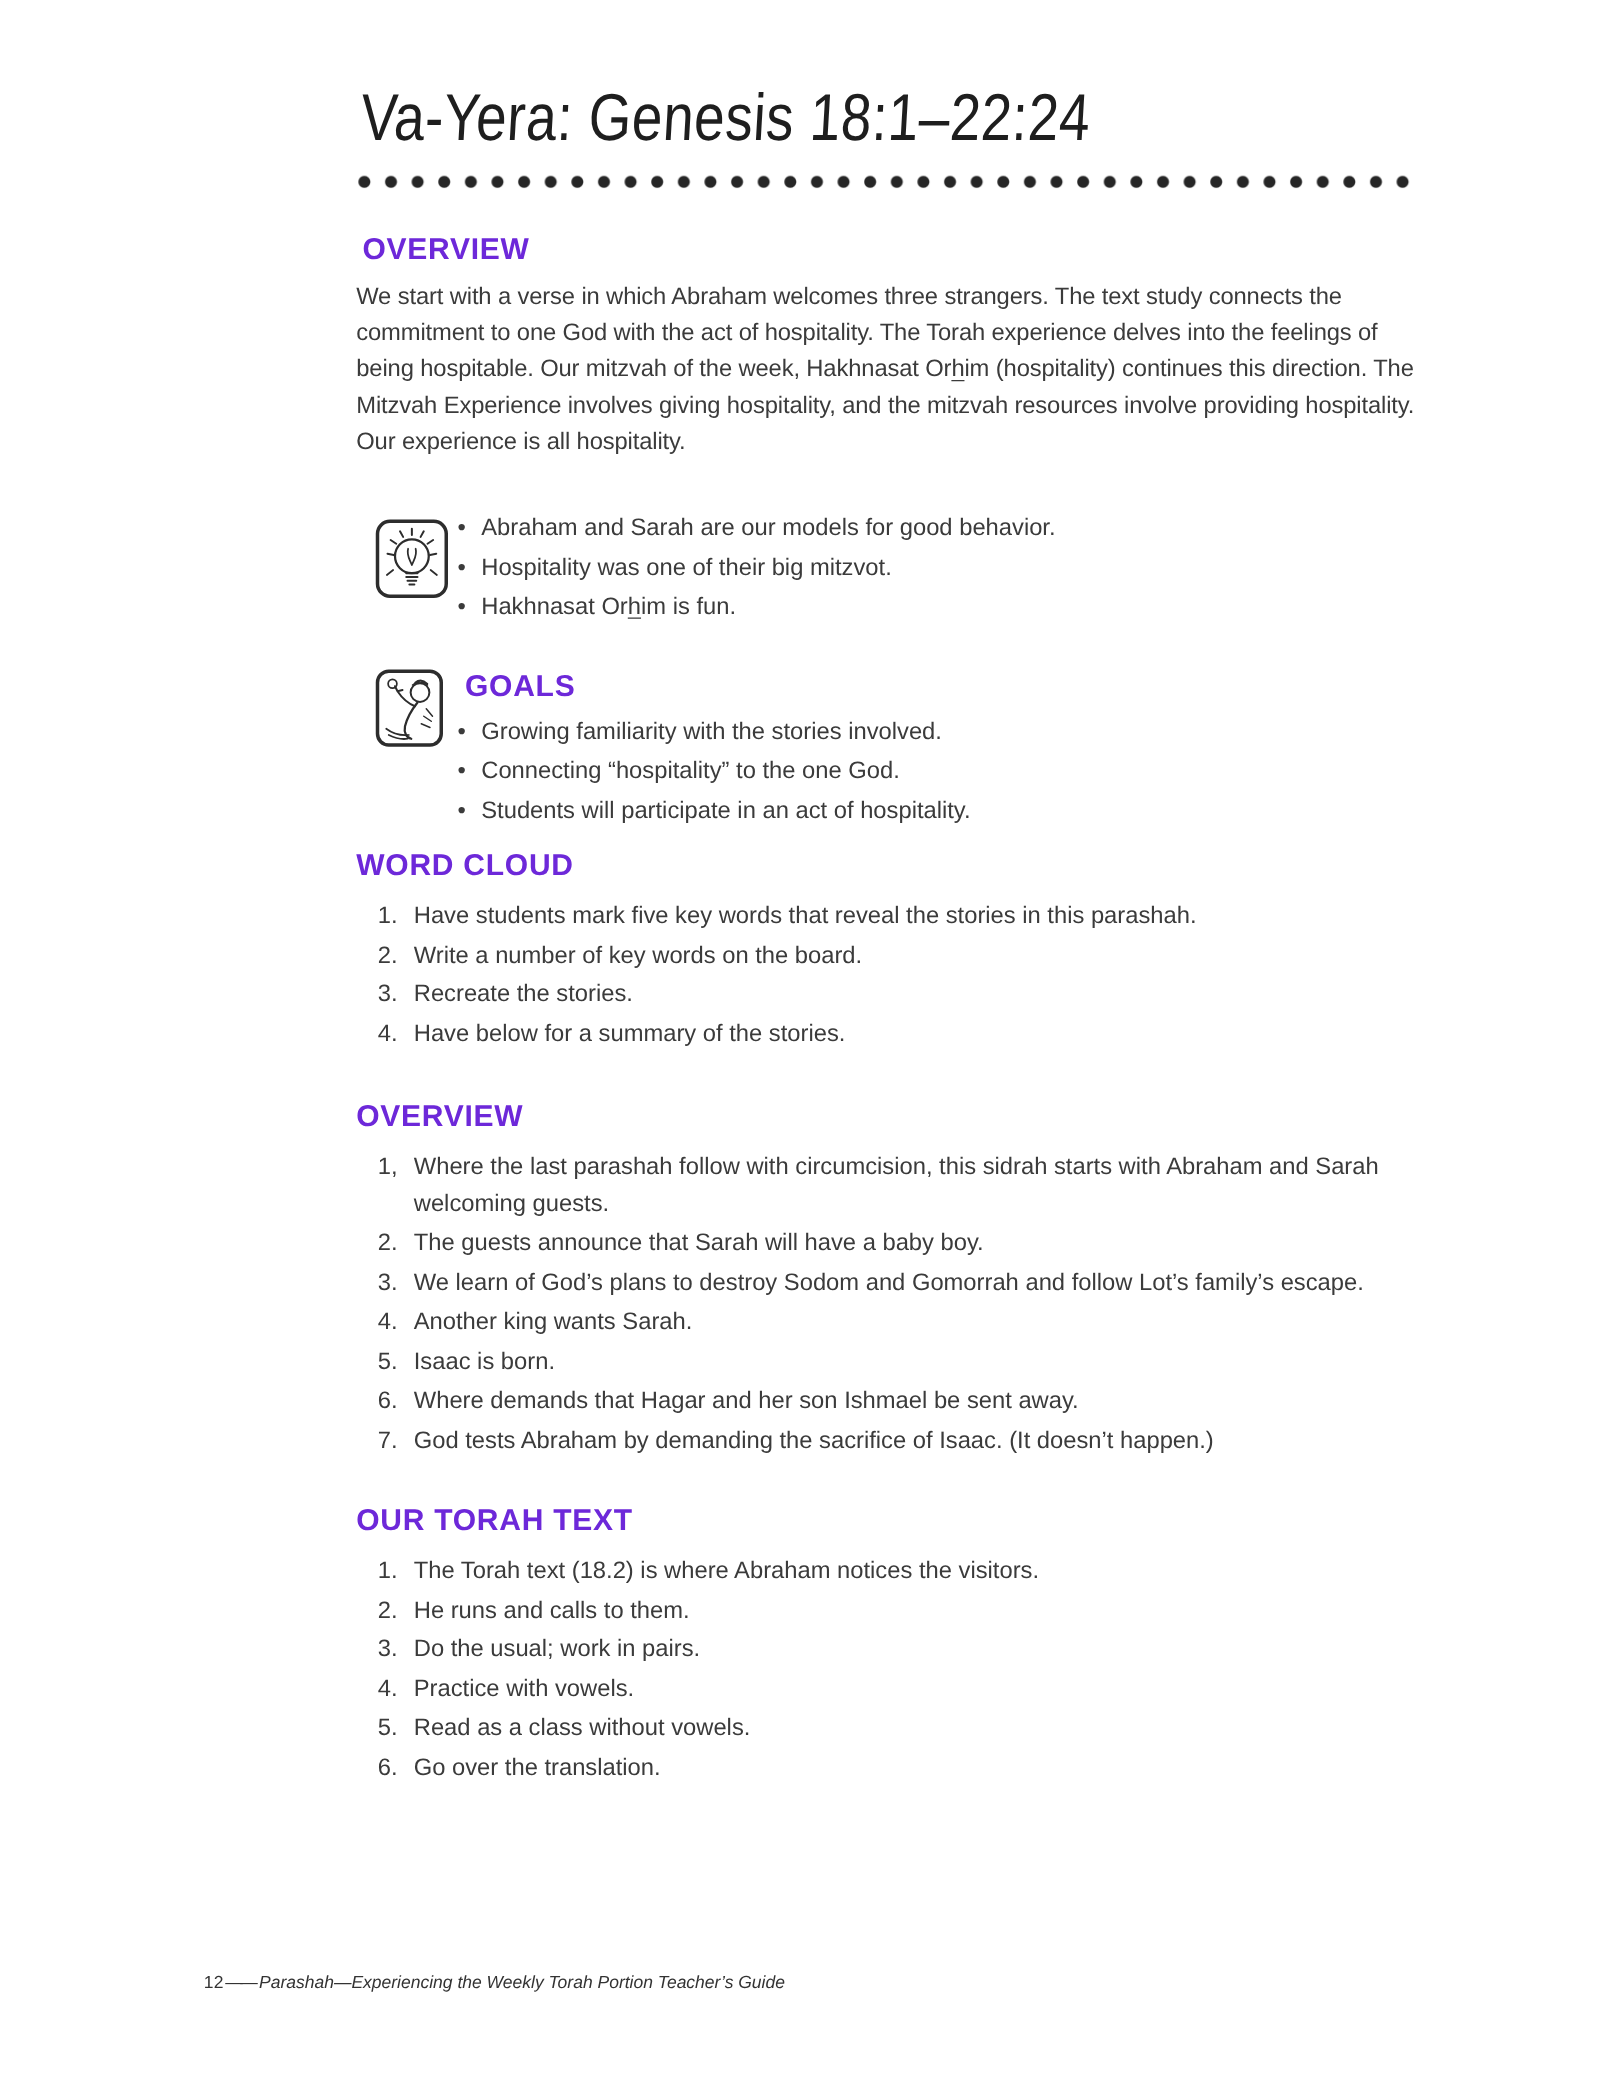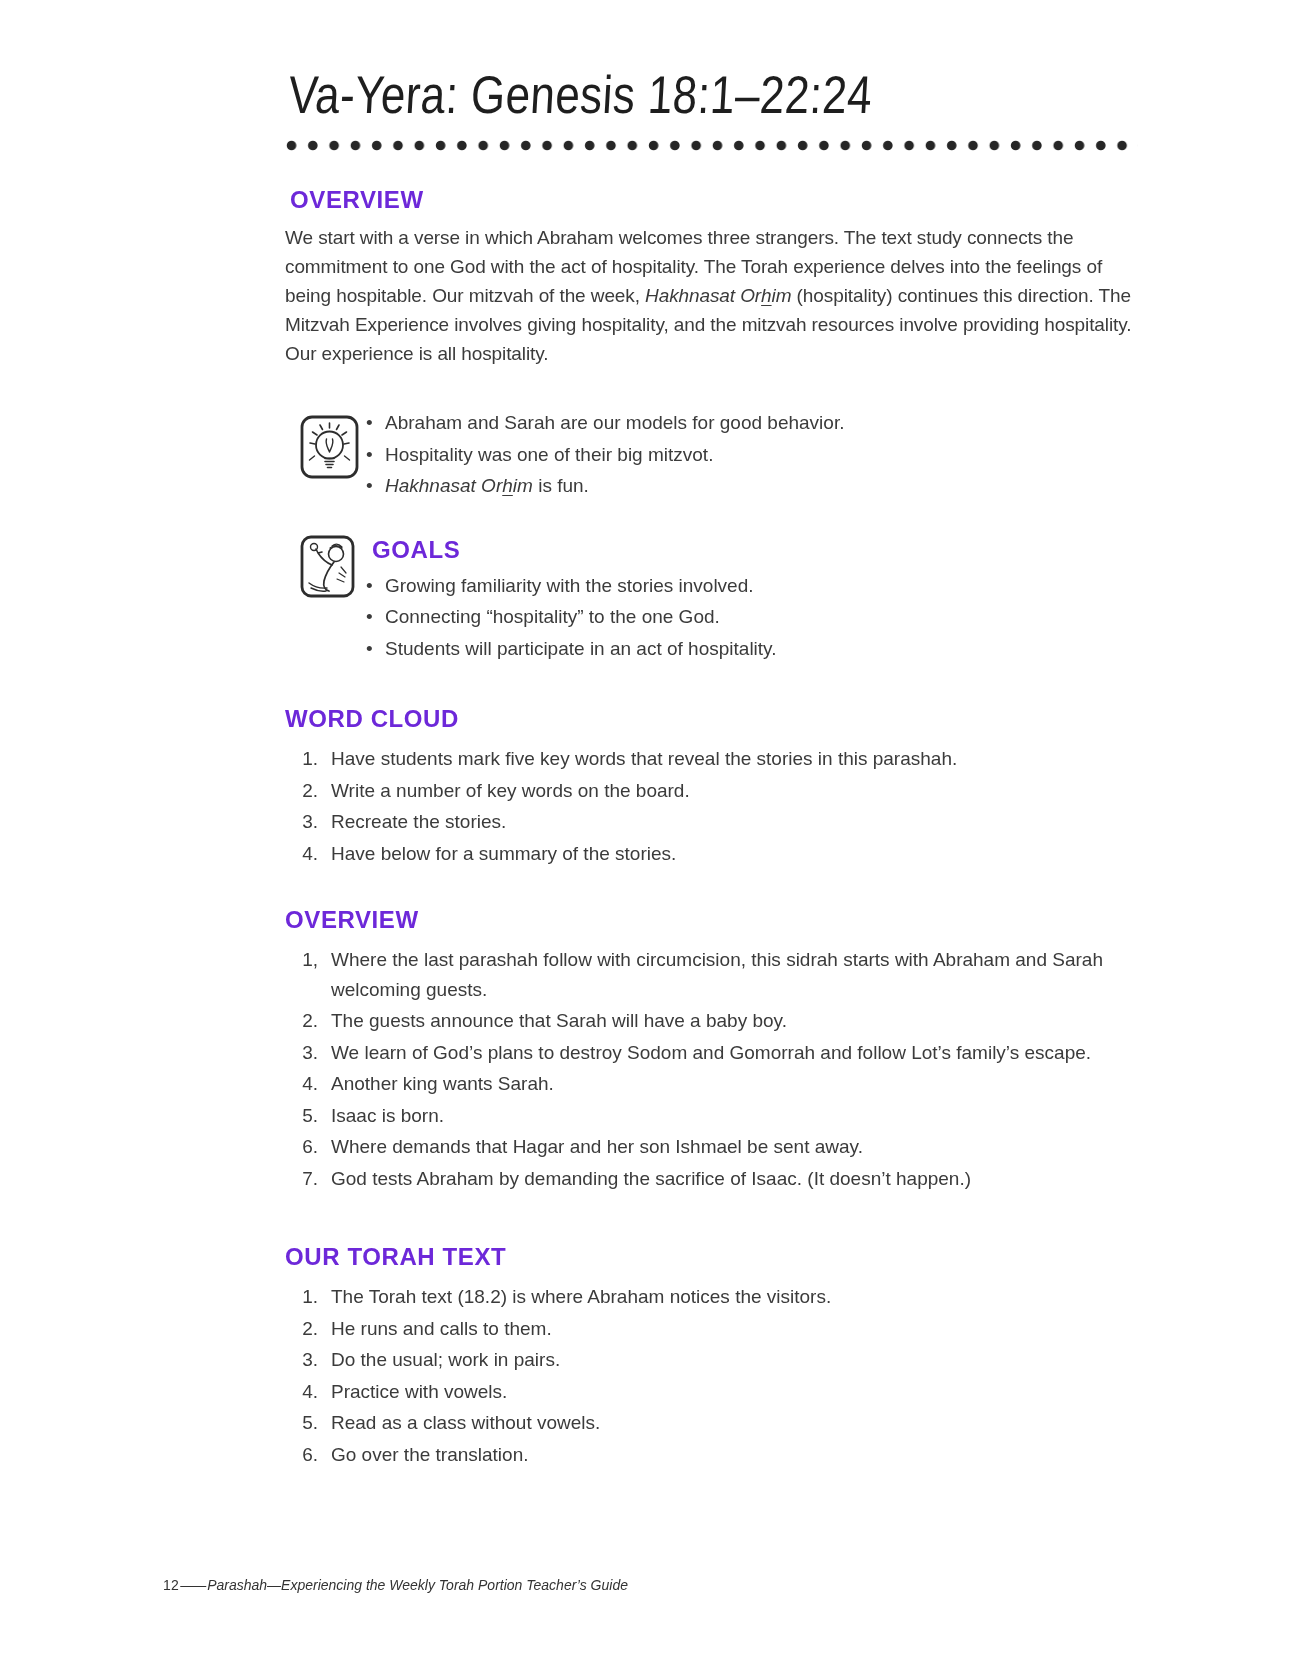--- a/index.html
+++ b/index.html
@@ -31,35 +31,35 @@
   h2{
     font-size:24px;line-height:24px;font-weight:700;
     color:#6d28d9;letter-spacing:0.6px;margin:0;
   }
   .sec-intro h2{margin-top:36px;margin-left:5px;}
   .para{
     margin:11px 0 0 0;
     font-size:19px;line-height:29px;letter-spacing:-0.1px;
     width:860px;color:#3b3b3b;
   }
-  .it{font-style:italic;text-align:center;}
+  .it{text-align:center;}
   .un{text-decoration:underline;text-underline-offset:3px;}
 
   .icon-section{position:relative;margin-top:40px;min-height:86px;}
   .icon-section .side-icon{position:absolute;left:14px;top:4px;display:block;}
   .icon-section h2{margin-left:87px;padding-top:9px;}
   ul.bullets{list-style:none;margin:9px 0 0 81px;padding:0;}
   ul.bullets li{display:flex;margin-top:2px;font-size:19px;line-height:29.5px;color:#3b3b3b;}
   ul.bullets .marker{flex:none;width:19px;}
   ul.bullets .text{flex:1;max-width:720px;}
 
   .sec-goals{margin-top:28px;}
-  .sec-wordcloud{margin-top:44px;}
+  .sec-wordcloud{margin-top:18px;}
   .sec-overview-list{margin-top:40px;}
-  .sec-torah{margin-top:52px;}
+  .sec-torah{margin-top:38px;}
 
   ol.numbered{list-style:none;margin:13px 0 0 0;padding:0;}
   ol.numbered li{display:flex;margin-top:2px;font-size:19px;line-height:29.5px;color:#3b3b3b;}
   ol.numbered .marker{flex:none;width:33px;text-align:right;padding-right:13px;}
   ol.numbered .text{flex:1;max-width:800px;}
 
   .footer{
     position:absolute;left:163px;top:1577px;
     font-size:14px;color:#333333;white-space:nowrap;
   }

